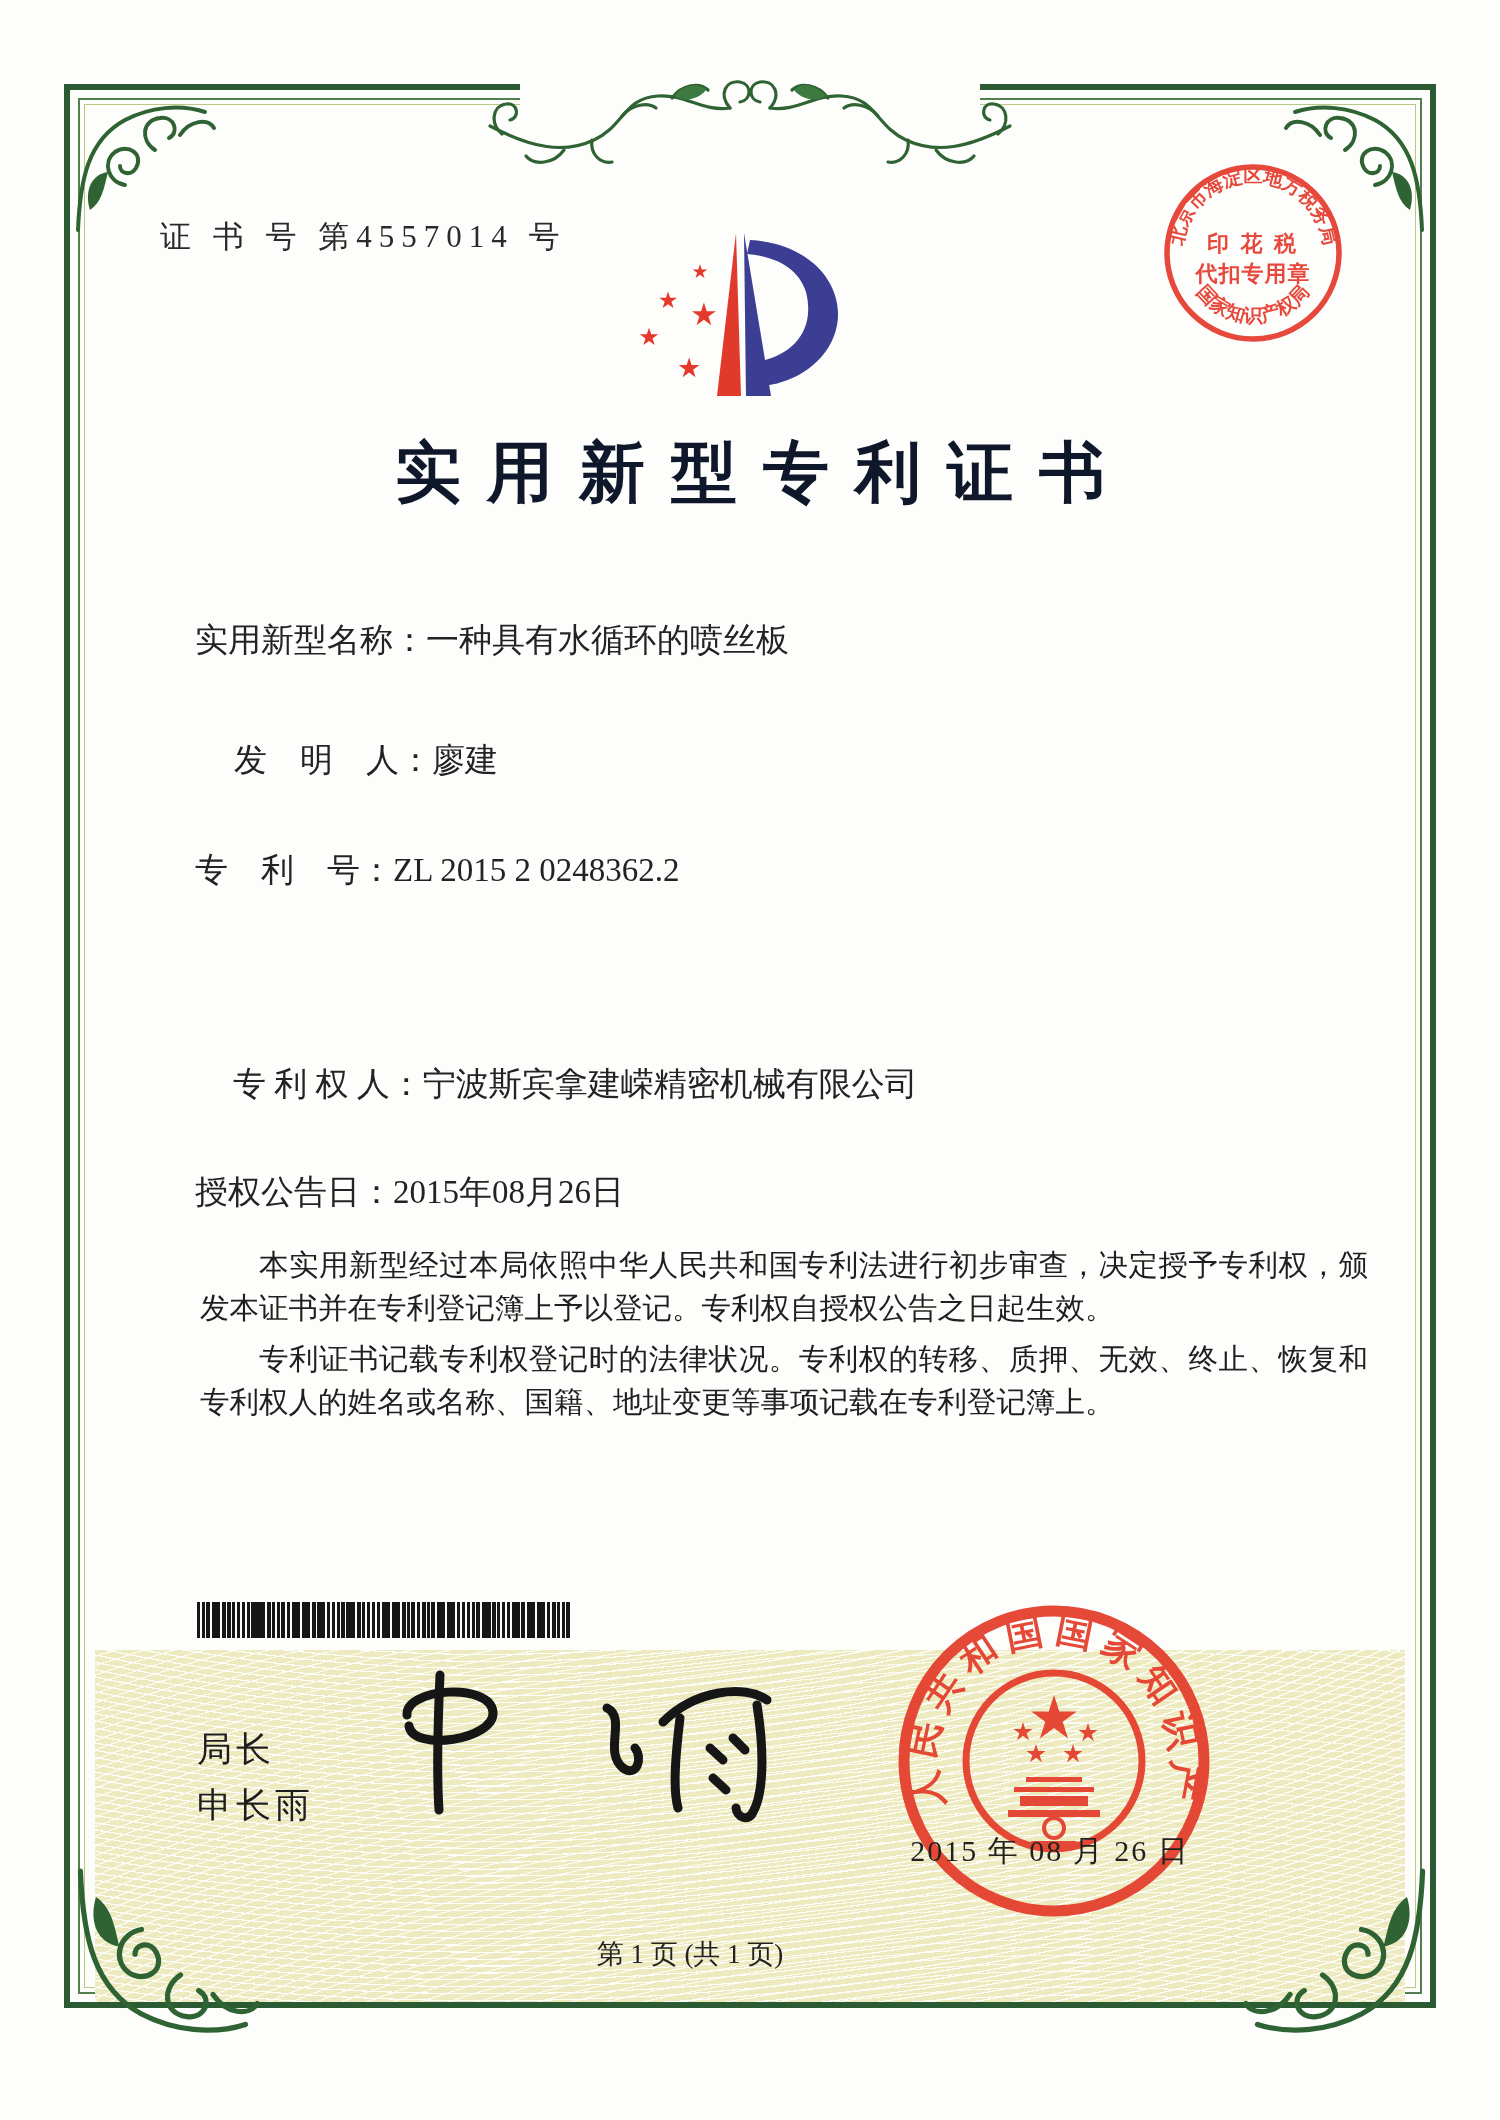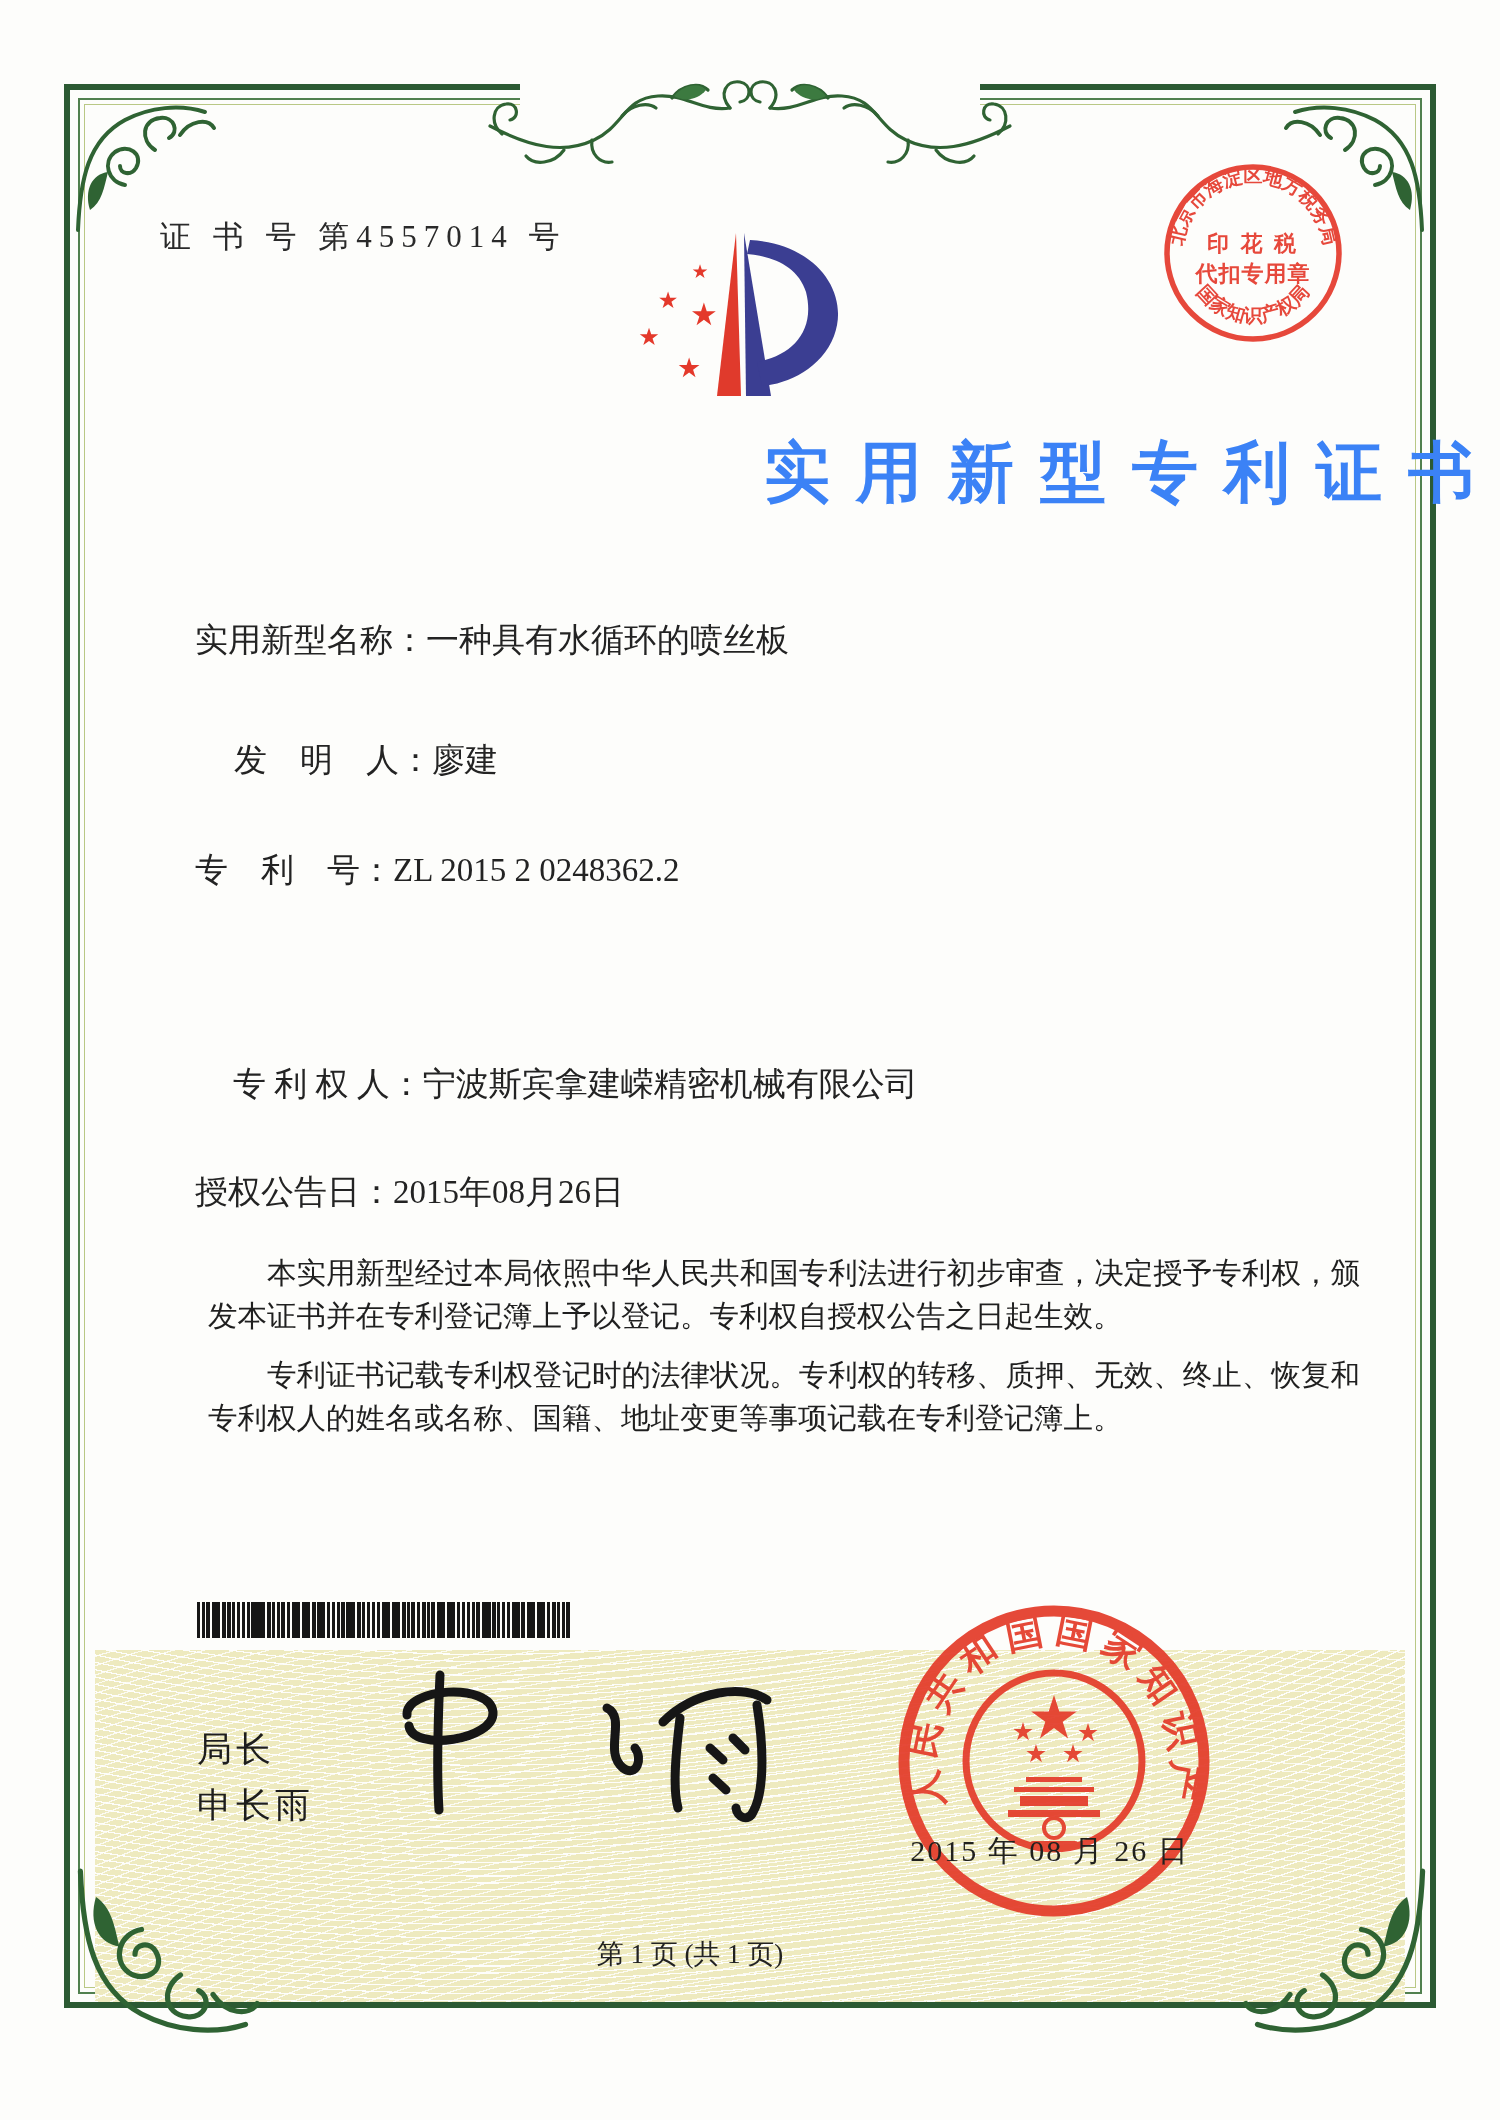--- a/index.html
+++ b/index.html
@@ -19,28 +19,28 @@
   
   .cream{
     position:absolute; left:95px; top:1650px; width:1310px; height:352px;
     background:
       repeating-radial-gradient(ellipse 2600px 1500px at 30% -170%, rgba(255,255,255,.95) 0 2px, rgba(255,255,255,0) 2px 12px),
       repeating-radial-gradient(ellipse 2800px 1600px at 75% 280%, rgba(255,255,255,.8) 0 2px, rgba(255,255,255,0) 2px 14px),
       #eeeabf;
   }
   
   .certno{position:absolute; left:160px; top:216px; font-size:31px; letter-spacing:7px; color:#2a2a2a;}
-  .title{position:absolute; left:0; right:0; top:428px; text-align:right;
-    font-size:66px; font-weight:bold; letter-spacing:26px; text-indent:26px; color:#3b82f6;}
+  .title{position:absolute; left:0; right:0; top:428px; text-align:center;
+    font-size:66px; font-weight:bold; letter-spacing:26px; text-indent:26px; color:#0f172a;}
   .row{position:absolute; left:195px; font-size:33px; color:#232323; white-space:nowrap;}
   #row-name{top:618px;} #row-inventor{top:738px;margin-left:39px;} #row-patno{top:848px;}
   #row-filing{top:955px;} #row-patentee{top:1062px;margin-left:38px;} #row-grant{top:1170px;}
   .body-text{position:absolute; left:192px; top:1236px; width:1184px;
     font-size:29.5px; line-height:43px; text-align:justify; color:#1f1f1f;}
-  .body-text p{margin:16px; text-indent:2em;}
+  .body-text p{margin:8px; text-indent:2em;}
   .director-label{position:absolute; left:197px; top:1726px; font-size:35px; color:#1d1d1d; letter-spacing:4px;}
   .director-name{position:absolute; left:197px; top:1782px; font-size:35px; color:#1d1d1d; letter-spacing:4px;}
   .footer{position:absolute; left:0; right:120px; top:1936px; text-align:center; font-size:27px; color:#222;}
   
   .barcode{
     position:absolute; left:197px; top:1602px; width:374px; height:36px;
     background:
       repeating-linear-gradient(90deg,#161616 0 3px,rgba(0,0,0,0) 3px 5px),
       repeating-linear-gradient(90deg,#161616 0 2px,rgba(0,0,0,0) 2px 9px),
       repeating-linear-gradient(90deg,rgba(0,0,0,0) 0 6px,#161616 6px 8px,rgba(0,0,0,0) 8px 13px);

